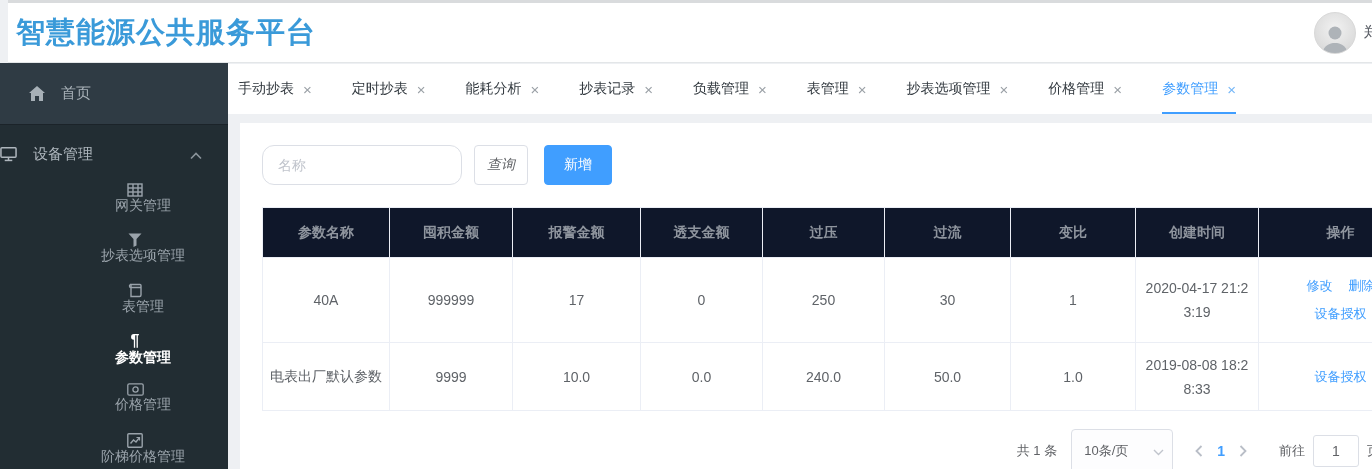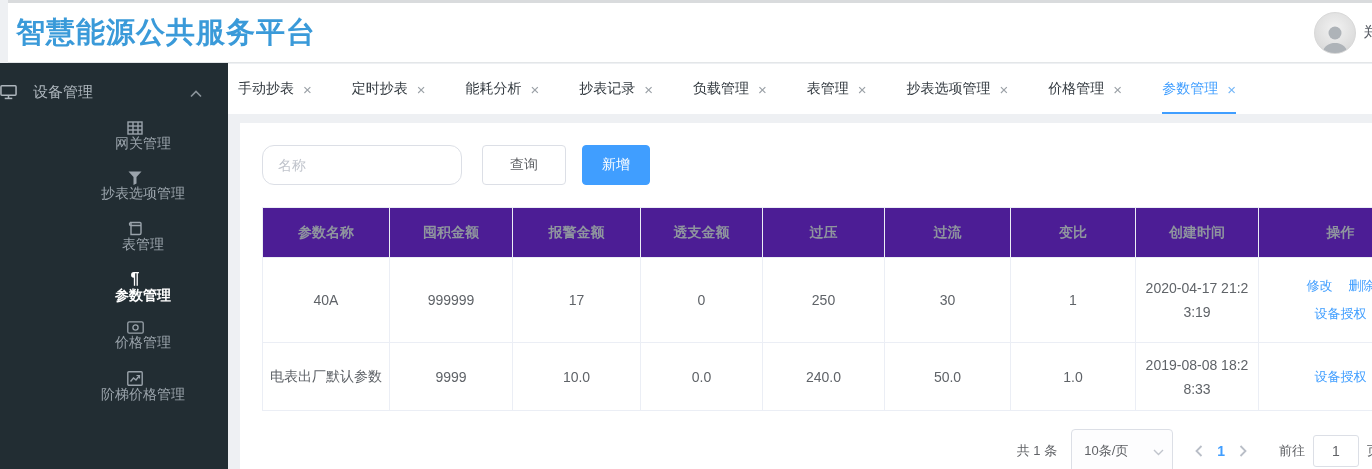--- a/index.html
+++ b/index.html
@@ -43,27 +43,27 @@
 
   
   .content { position:absolute; top:114px; left:228px; width:1144px; height:355px; background:#eef0f3; }
   .card { position:absolute; top:9px; left:12px; right:0; bottom:0; background:#ffffff; padding:22px 0 0 22px; overflow:hidden; }
 
   .toolbar { display:flex; align-items:center; }
   .search-input { width:200px; height:40px; border:1px solid #dcdfe6; border-radius:12px; padding:0 15px;
                   font-size:14px; color:#606266; outline:none; font-family:inherit; }
   .search-input::placeholder { color:#c0c4cc; }
   .btn { height:40px; border-radius:4px; font-size:14px; cursor:pointer; font-family:inherit; }
-  .btn-plain { margin-left:20px; width:84px; background:#ffffff; border:1px solid #dcdfe6; color:#606266; }
+  .btn-plain { margin-left:12px; width:54px; background:#ffffff; border:1px solid #dcdfe6; color:#606266;font-style:italic; }
   .btn-primary { margin-left:16px; width:68px; background:#409eff; border:1px solid #409eff; color:#ffffff; }
 
   
   table { border-collapse:collapse; table-layout:fixed; width:1160px; margin-top:22px; }
   th, td { border:1px solid #ebeef5; text-align:center; font-size:14px; }
-  th { height:50px; color:#8f959e; font-weight:bold; background:#4c1d95; }
+  th { height:50px; color:#8f959e; font-weight:bold; background:#0f172a; }
   td { color:#5f6368; }
   tr.r1 td { height:85px; }
   tr.r2 td { height:68px; }
   .cell-time { width:112px; margin:0 auto; word-break:break-all; line-height:24px; }
   .ops { display:flex; flex-wrap:wrap; justify-content:center; column-gap:16px; row-gap:10px; width:118px; margin:0 auto; }
   .op-link { color:#409eff; font-size:13px; cursor:pointer; text-decoration:none; white-space:nowrap; }
 
   
   .pager { display:flex; align-items:center; justify-content:flex-end; margin-top:18px; padding-right:0; margin-right:-8px; color:#606266; font-size:13px; }
   .pager .total { margin-right:14px; }
@@ -89,20 +89,28 @@
       <svg width="34" height="34" viewBox="0 0 34 34">
         <circle cx="17" cy="12" r="6.5" fill="#aeb3b8"></circle>
         <path d="M4 34c1-9 7-12 13-12s12 3 13 12z" fill="#aeb3b8"></path>
       </svg>
     </div>
     <div class="username">郑</div>
   </div>
 </div>
 
 <div class="sidebar">
+  <div class="side-home">
+    <span class="mi">
+      <svg width="16" height="15" viewBox="0 0 16 15">
+          <path d="M8 0L0 7h2v8h4v-5h4v5h4V7h2z" fill="#a7b0b7"></path>
+        </svg>
+    </span>
+    <span>首页</span>
+  </div>
 
   <div class="side-group">
     <span class="mi">
       <svg width="18" height="16" viewBox="0 0 18 16" fill="none" stroke="#aeb6bd" stroke-width="1.6">
         <rect x="1" y="1.5" width="16" height="10" rx="1"></rect>
           <line x1="9" y1="11.5" x2="9" y2="14.5"></line>
           <line x1="5" y1="14.8" x2="13" y2="14.8"></line>
       </svg>
     </span>
     <span>设备管理</span>

